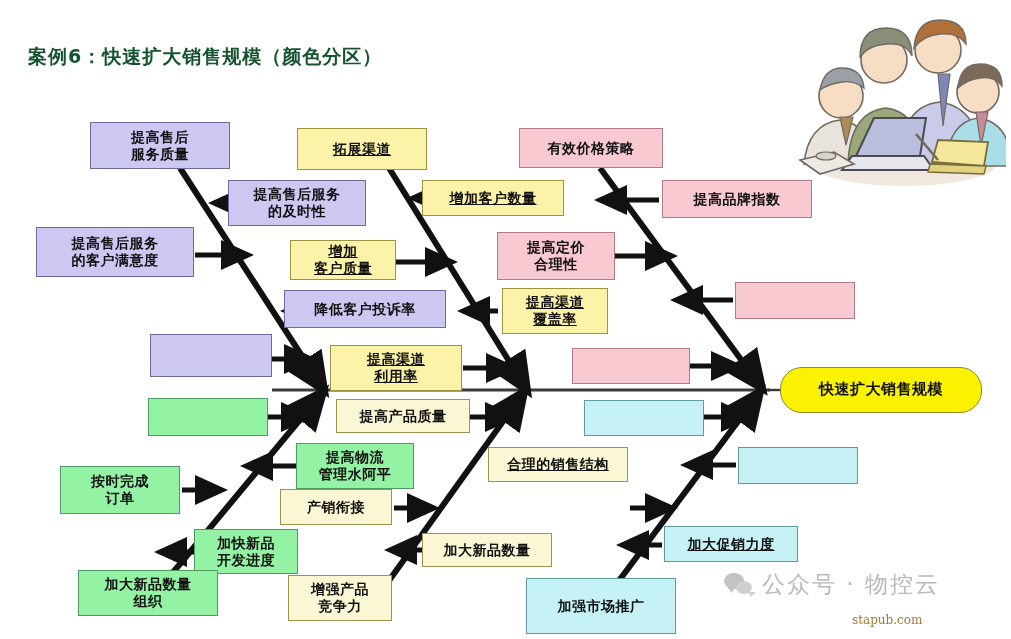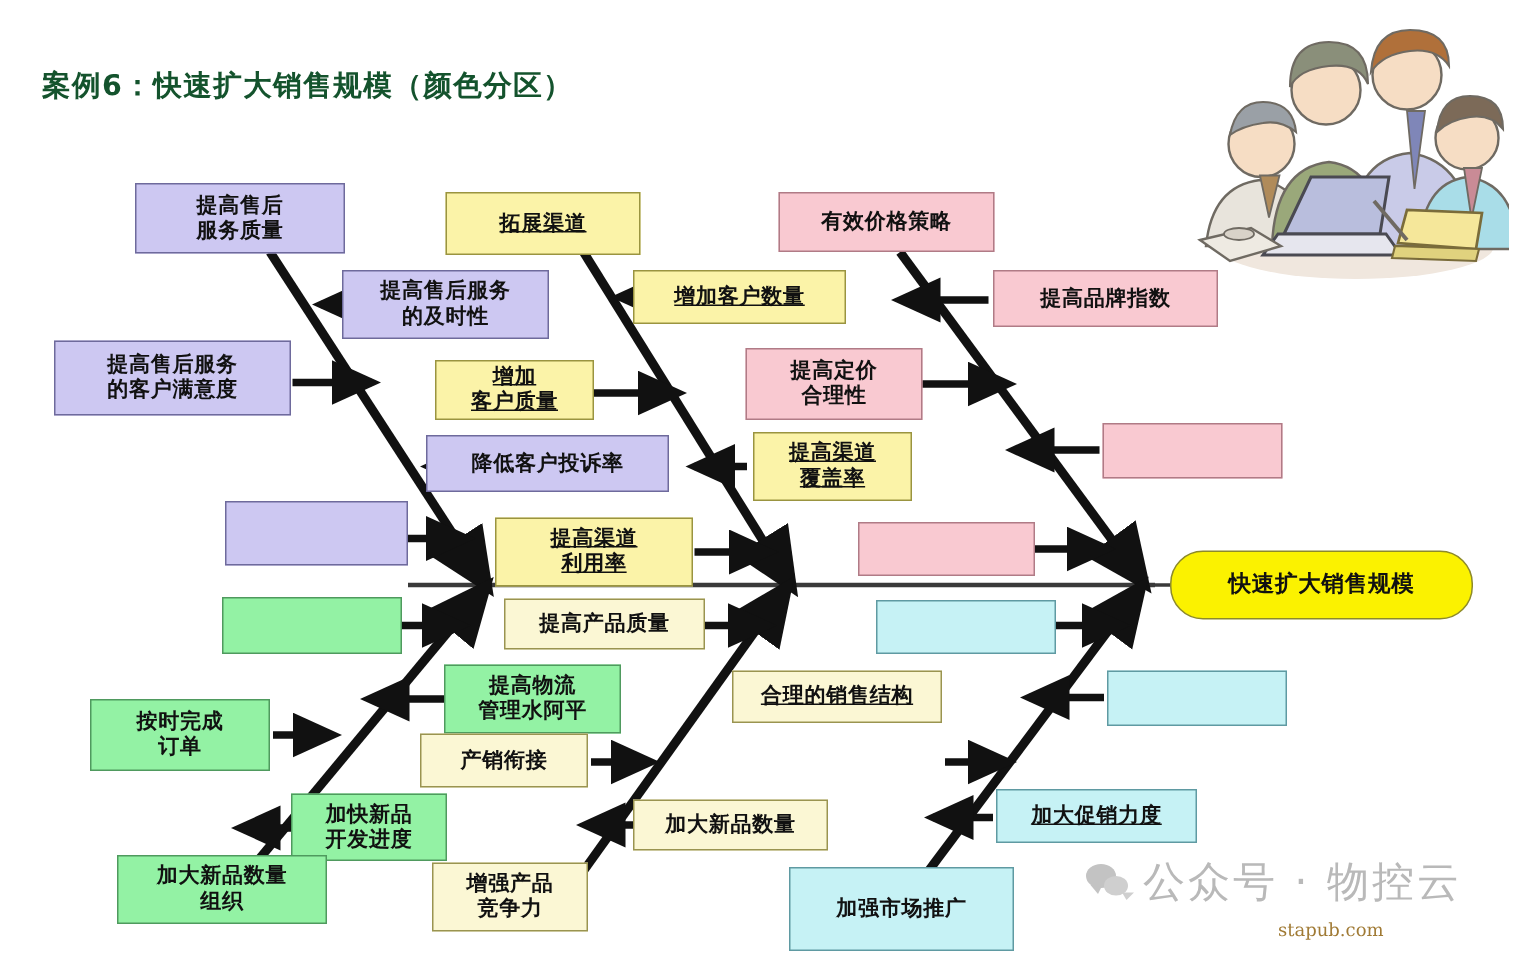--- a/index.html
+++ b/index.html
@@ -44,21 +44,21 @@
   .cream {background:#fbf7d4;border-color:#9a9450;}
   .pink  {background:#f9c9d1;border-color:#b07b86;}
   .green {background:#93f2a4;border-color:#4f9a5e;}
   .cyan  {background:#c6f2f5;border-color:#5f9aa2;}
   .goal  {background:#fbf200;border-color:#8d8a2a;font-size:15px;border-radius:22px;}
 
   
   #watermark{
     position:absolute;left:724px;top:569px;
     display:flex;align-items:center;gap:8px;
-    color:#b9b9b9;font-size:28px;letter-spacing:2px;
+    color:#b9b9b9;font-size:23px;letter-spacing:2px;
   }
   #wm-icon{width:30px;height:24px;position:relative;}
   #wm-icon .b1,#wm-icon .b2{
     position:absolute;border-radius:50%;background:#c3c3c3;
   }
   #wm-icon .b1{width:20px;height:16px;left:0;top:0;}
   #wm-icon .b2{width:16px;height:13px;left:12px;top:8px;background:#cfcfcf;}
   #wm-icon .t1{position:absolute;width:0;height:0;left:3px;top:14px;
      border-left:5px solid transparent;border-right:3px solid transparent;border-top:6px solid #c3c3c3;}
   #wm-icon .t2{position:absolute;width:0;height:0;left:24px;top:19px;

